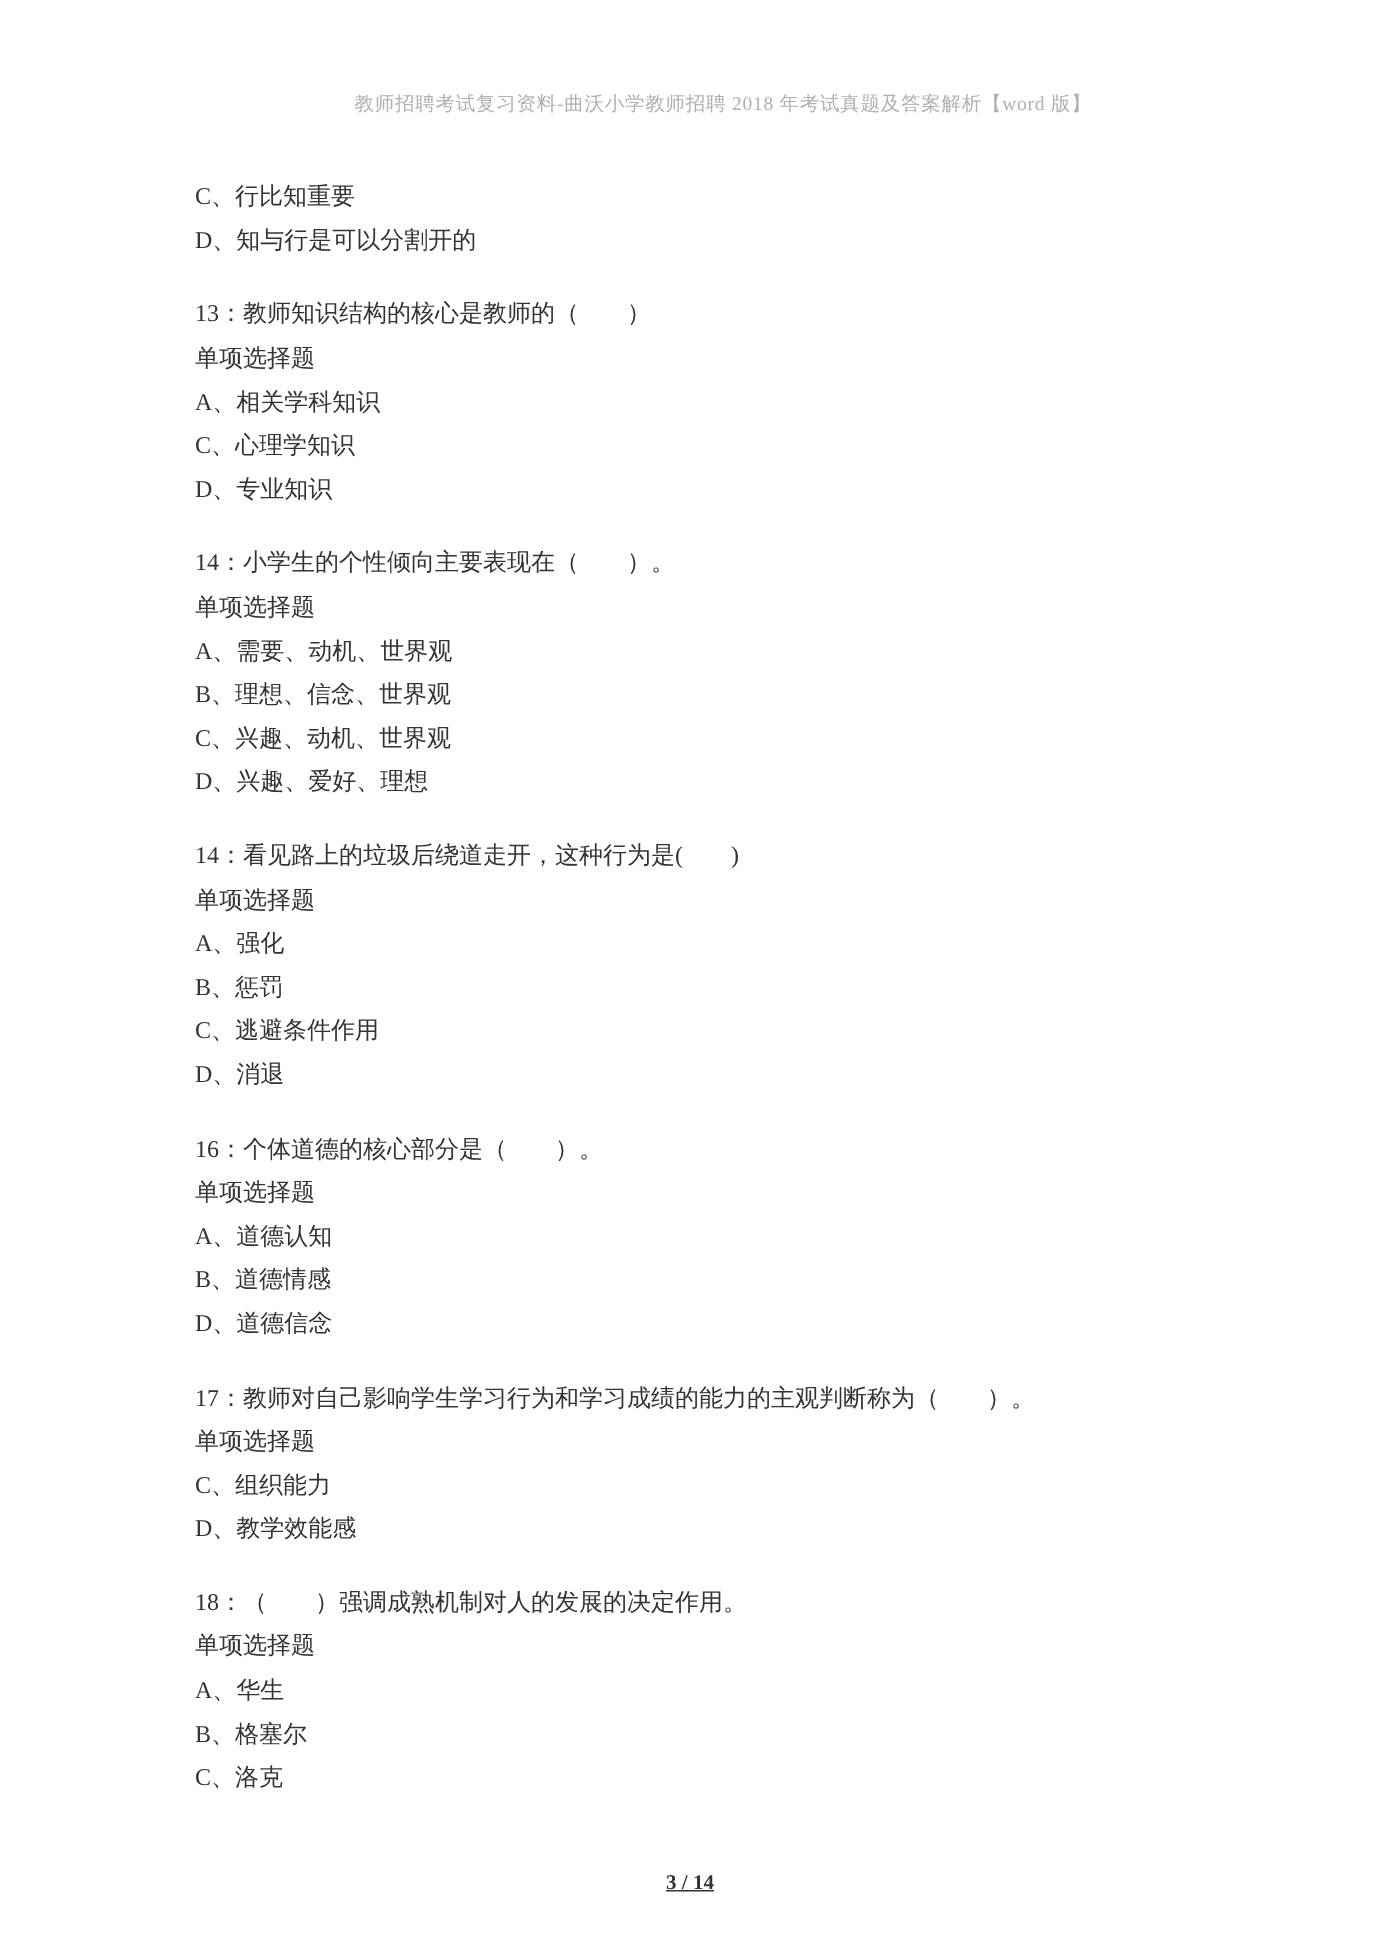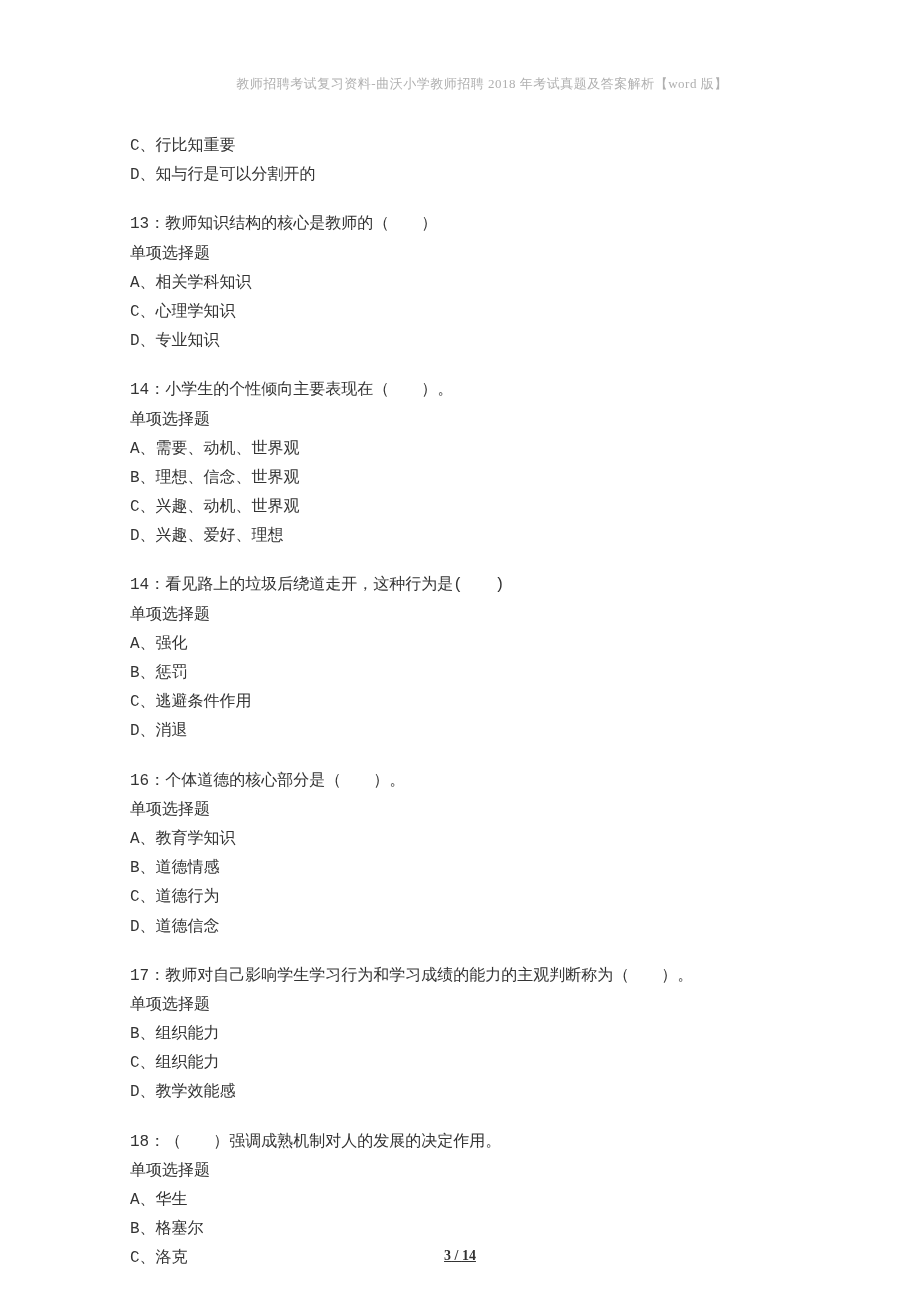--- a/index.html
+++ b/index.html
@@ -9,35 +9,34 @@
     font-family: "SimSun", "宋体", serif;
     width: 920px;
     height: 1302px;
     position: relative;
     color: #333333;
   }
   .header {
     text-align: center;
     font-size: 13px;
     color: #b0b0b0;
-    padding-top: 75px;
+    padding-top: 60px;
     letter-spacing: 0.5px;
     margin-left: 44px;
   }
   .content {
     padding: 40px 130px 0 130px;
     font-size: 16px;
     line-height: 1.7;
   }
   .line {
     margin: 0 0 2px 0;
   }
   .block {
     margin-bottom: 22px;
-    font-family: Liberation Mono, monospace;
   }
   .footer {
     position: absolute;
     bottom: 38px;
     left: 0;
     right: 0;
     text-align: center;
     font-size: 14px;
     color: #333333;
     text-decoration: underline;
@@ -80,30 +79,28 @@
     <div class="line">单项选择题</div>
     <div class="line">A、强化</div>
     <div class="line">B、惩罚</div>
     <div class="line">C、逃避条件作用</div>
     <div class="line">D、消退</div>
   </div>
 
   <div class="block">
     <div class="line">16：个体道德的核心部分是（　　）。</div>
     <div class="line">单项选择题</div>
-    <div class="line">A、教育学知识</div>
+    <div class="line">A、道德认知</div>
     <div class="line">B、道德情感</div>
-    <div class="line">C、道德行为</div>
     <div class="line">D、道德信念</div>
   </div>
 
   <div class="block">
     <div class="line">17：教师对自己影响学生学习行为和学习成绩的能力的主观判断称为（　　）。</div>
     <div class="line">单项选择题</div>
-    <div class="line">B、组织能力</div>
     <div class="line">C、组织能力</div>
     <div class="line">D、教学效能感</div>
   </div>
 
   <div class="block">
     <div class="line">18：（　　）强调成熟机制对人的发展的决定作用。</div>
     <div class="line">单项选择题</div>
     <div class="line">A、华生</div>
     <div class="line">B、格塞尔</div>
     <div class="line">C、洛克</div>

